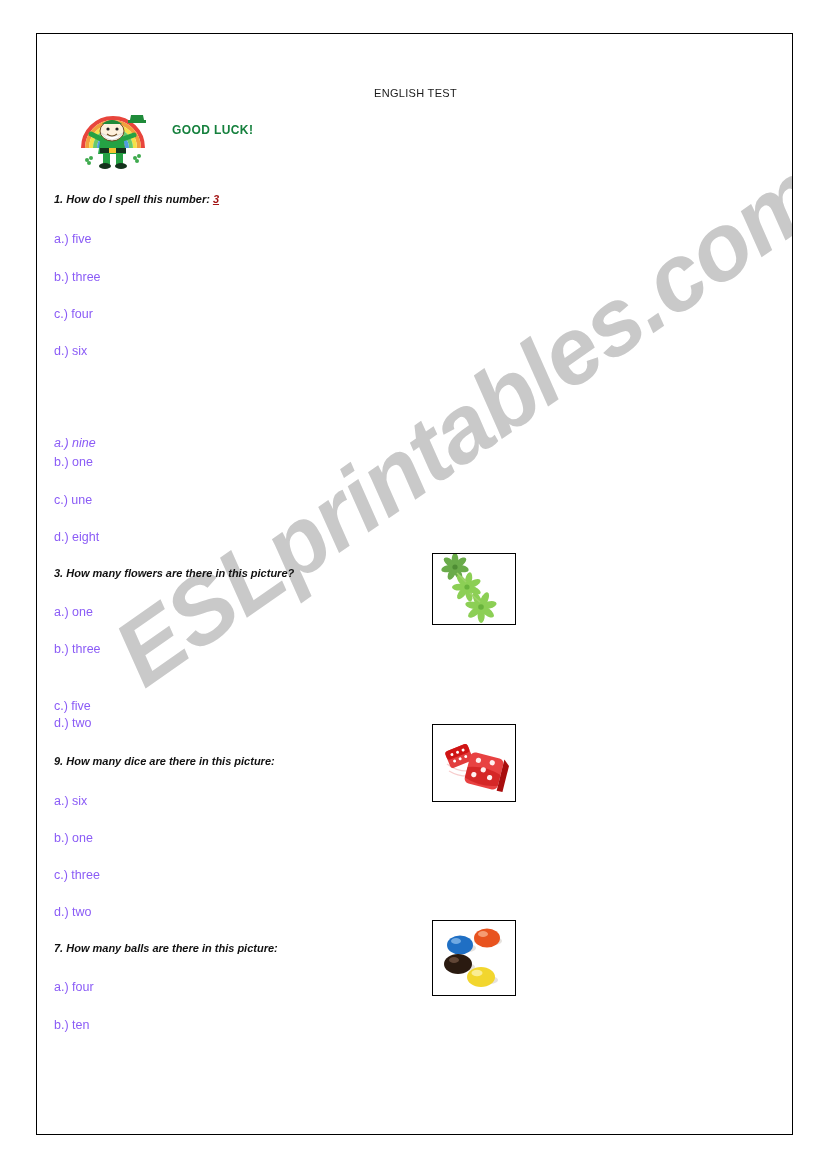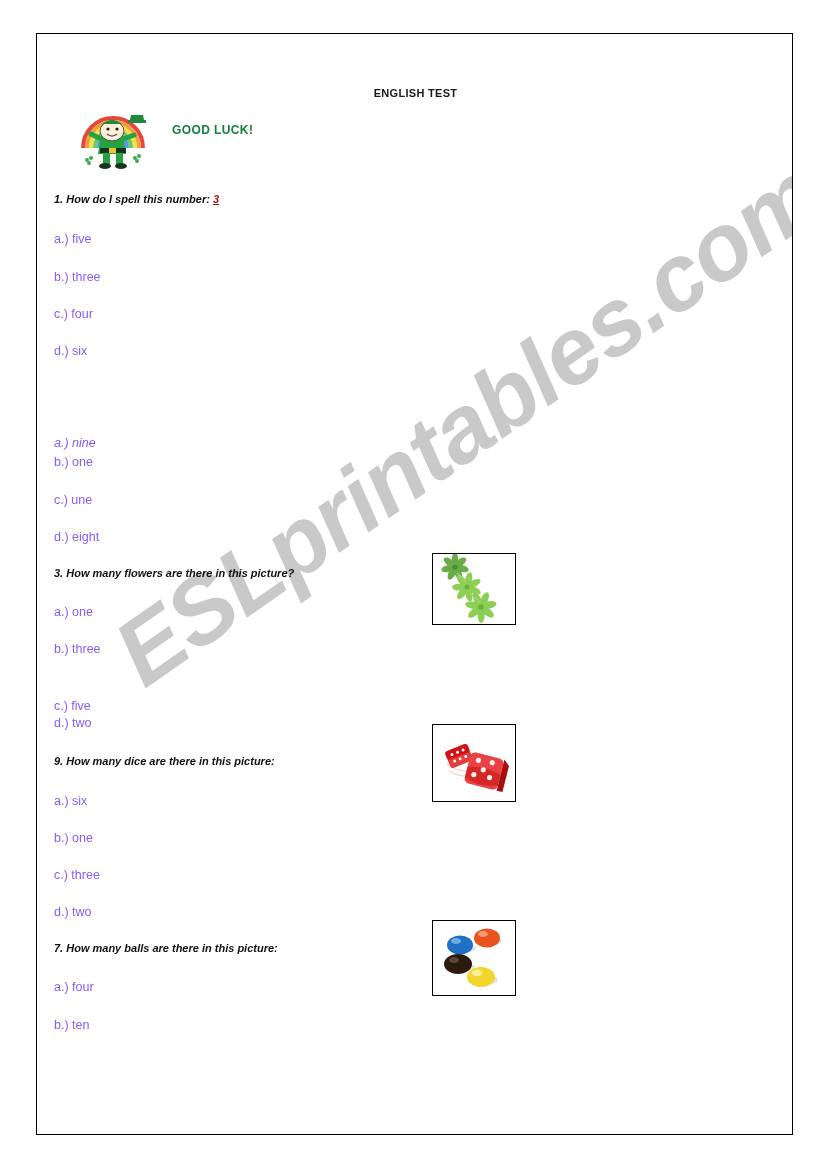--- a/index.html
+++ b/index.html
@@ -64,21 +64,21 @@
   }
 
   
   #doc-title {
     position: absolute;
     left: 0;
     top: 53px;
     width: 757px;
     text-align: center;
     font-size: 11px;
-    font-weight: bold;
+    font-weight: normal;
     color: #1a1a1a;
     letter-spacing: 0.3px;
   }
 
   #leprechaun-figure {
     position: absolute;
     left: 36px;
     top: 64px;
     width: 78px;
     height: 72px;

